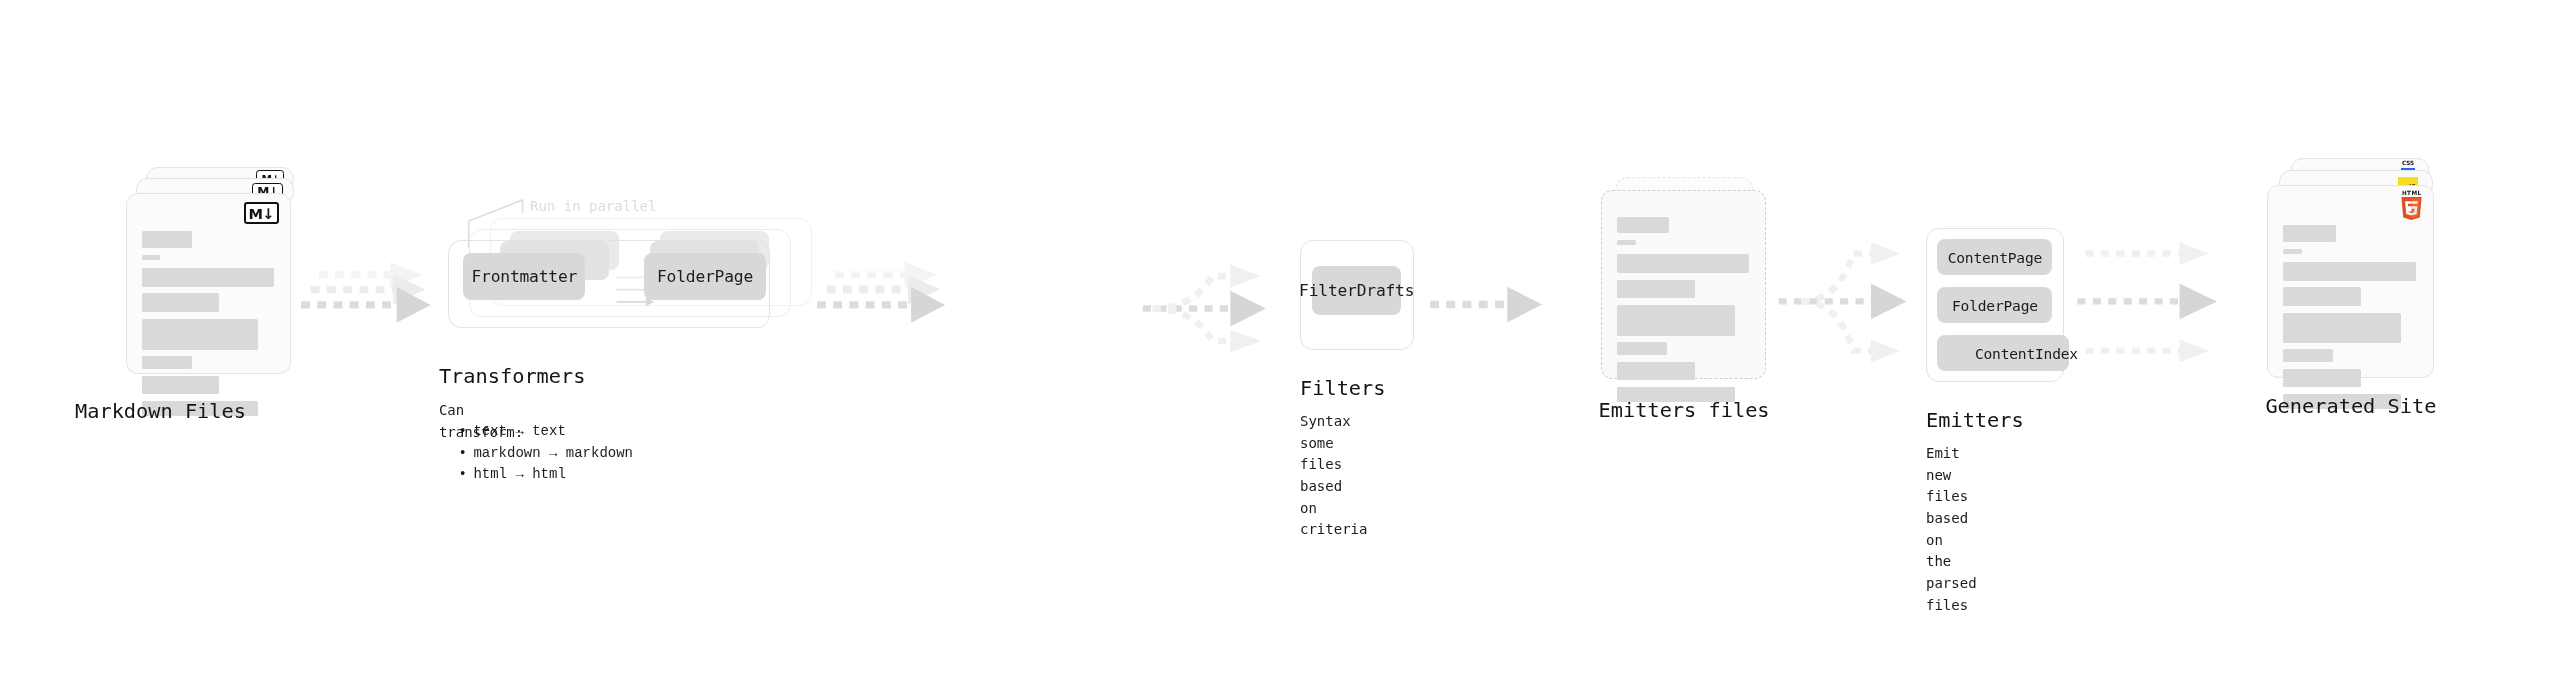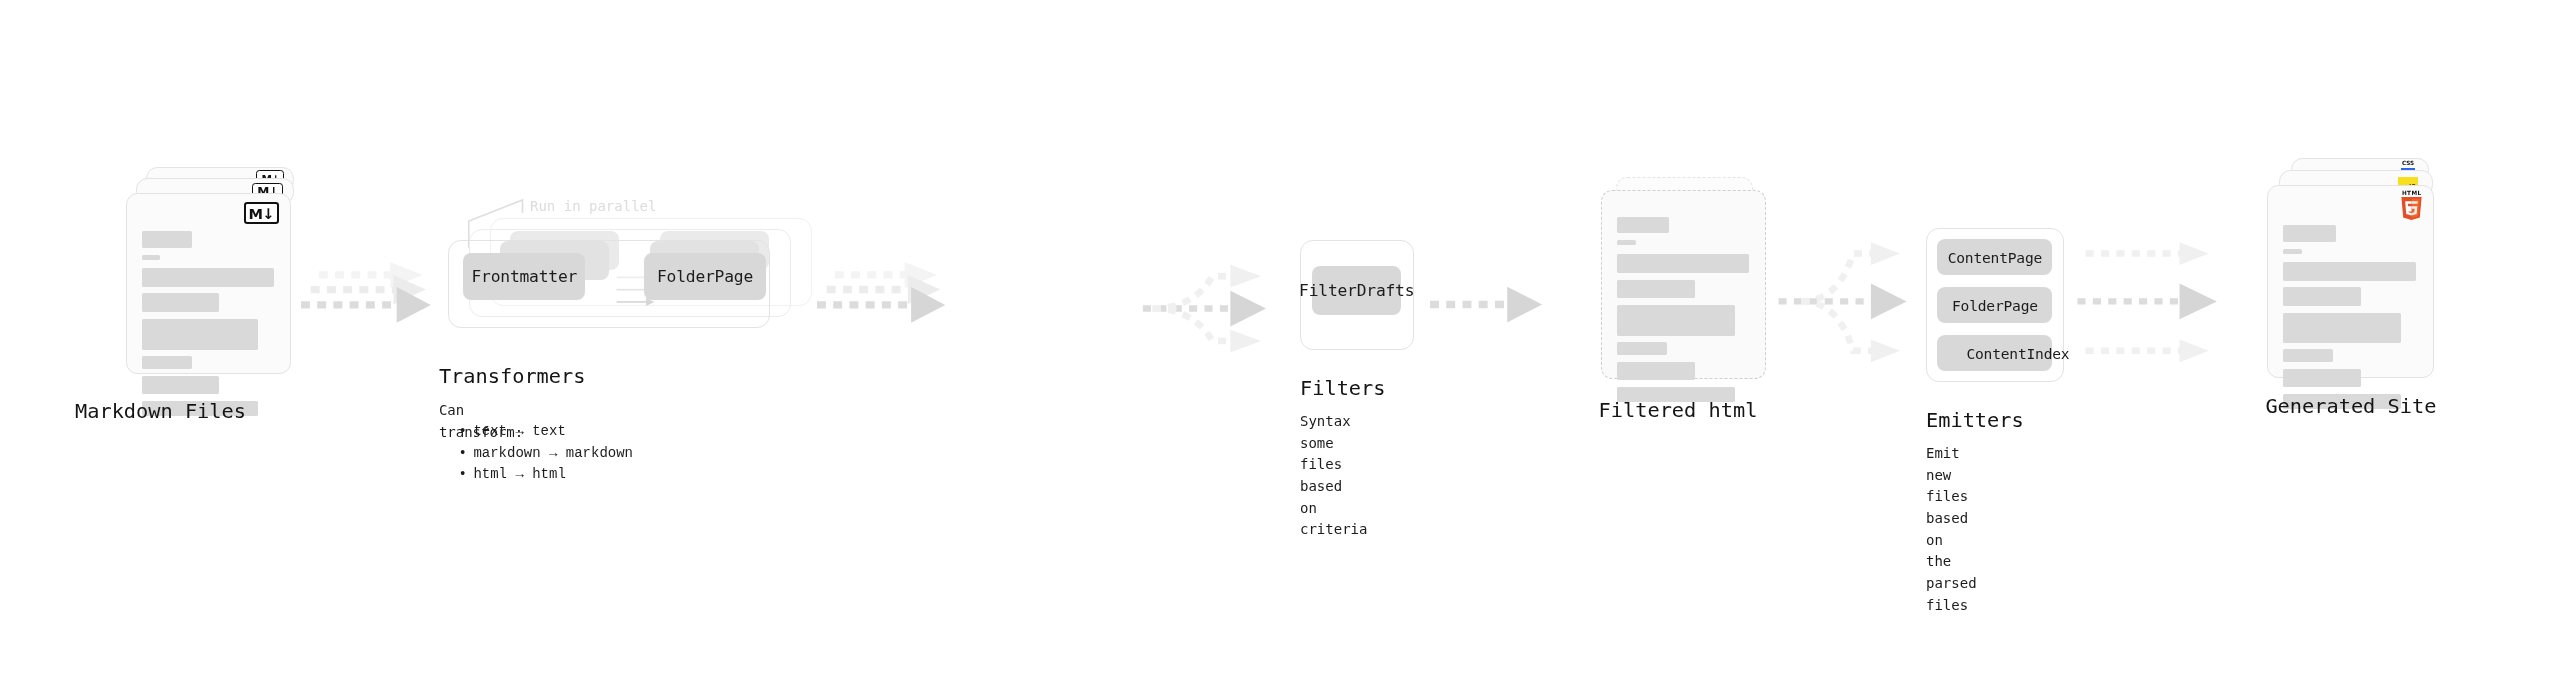--- a/index.html
+++ b/index.html
@@ -329,39 +329,39 @@
           <div class="doc-line" style="width:132px; height:19.5px;"></div>
           <div class="doc-line" style="width:78px; height:18.7px;"></div>
           <div class="doc-line" style="width:118px; height:31px;"></div>
           <div class="doc-line" style="width:50px; height:13px;"></div>
           <div class="doc-line" style="width:78px; height:18.7px;"></div>
           <div class="doc-line" style="width:118px; height:15.4px;"></div>
         </div>
       </div>
     </div>
 
-    <div class="caption-title" style="left:-2.4px; top:221px;">Filtered html</div>
+    <div class="caption-title" style="left:-2.4px; top:221px;">Emitters files</div>
   </div>
 
   <svg class="connector" style="left:1772px; top:226px;" width="150" height="154" viewBox="0 0 185 190">
     <g fill="none" stroke-width="8" stroke-dasharray="10 9">
       <path d="M 8 93 L 126 93" stroke="#dcdcdc"></path>
       <path d="M 36 93 Q 82 93 100 34 L 128 34" stroke="#f0f0f0"></path>
       <path d="M 36 93 Q 82 93 100 154 L 128 154" stroke="#f0f0f0"></path>
     </g>
     <polygon points="122,20 158,34 122,48" fill="#f0f0f0"></polygon>
     <polygon points="122,71 166,93 122,115" fill="#d6d6d6"></polygon>
     <polygon points="122,140 158,154 122,168" fill="#f0f0f0"></polygon>
   </svg>
 
   <div class="stage" style="left:1926px; top:228px;">
     <div class="group-box" style="left:0px; top:0px; width:138px; height:154px;"></div>
     <div class="pill" style="left:11.4px; top:11.4px; width:115px; height:36px; font-size:14.6px;">ContentPage</div>
     <div class="pill" style="left:11.4px; top:59px; width:115px; height:36px; font-size:14.6px;">FolderPage</div>
-    <div class="pill" style="left:11.4px; top:107px; width:115px; height:36px; font-size:14.6px;padding-left:46px;">ContentIndex</div>
+    <div class="pill" style="left:11.4px; top:107px; width:132px; height:36px; font-size:14.6px;padding-left:46px;">ContentIndex</div>
 
     <div class="caption-title" style="left:0px; top:180px;">Emitters</div>
     <div class="caption-sub" style="left:0px; top:215px;">Emit new files based on
 the parsed files</div>
   </div>
 
   <svg class="connector" style="left:2077px; top:226px;" width="163" height="154" viewBox="0 0 200 190">
     <g stroke-width="8" stroke-dasharray="10 9" fill="none">
       <line x1="10" y1="34" x2="132" y2="34" stroke="#f0f0f0"></line>
       <line x1="0" y1="93" x2="140" y2="93" stroke="#dcdcdc"></line>

